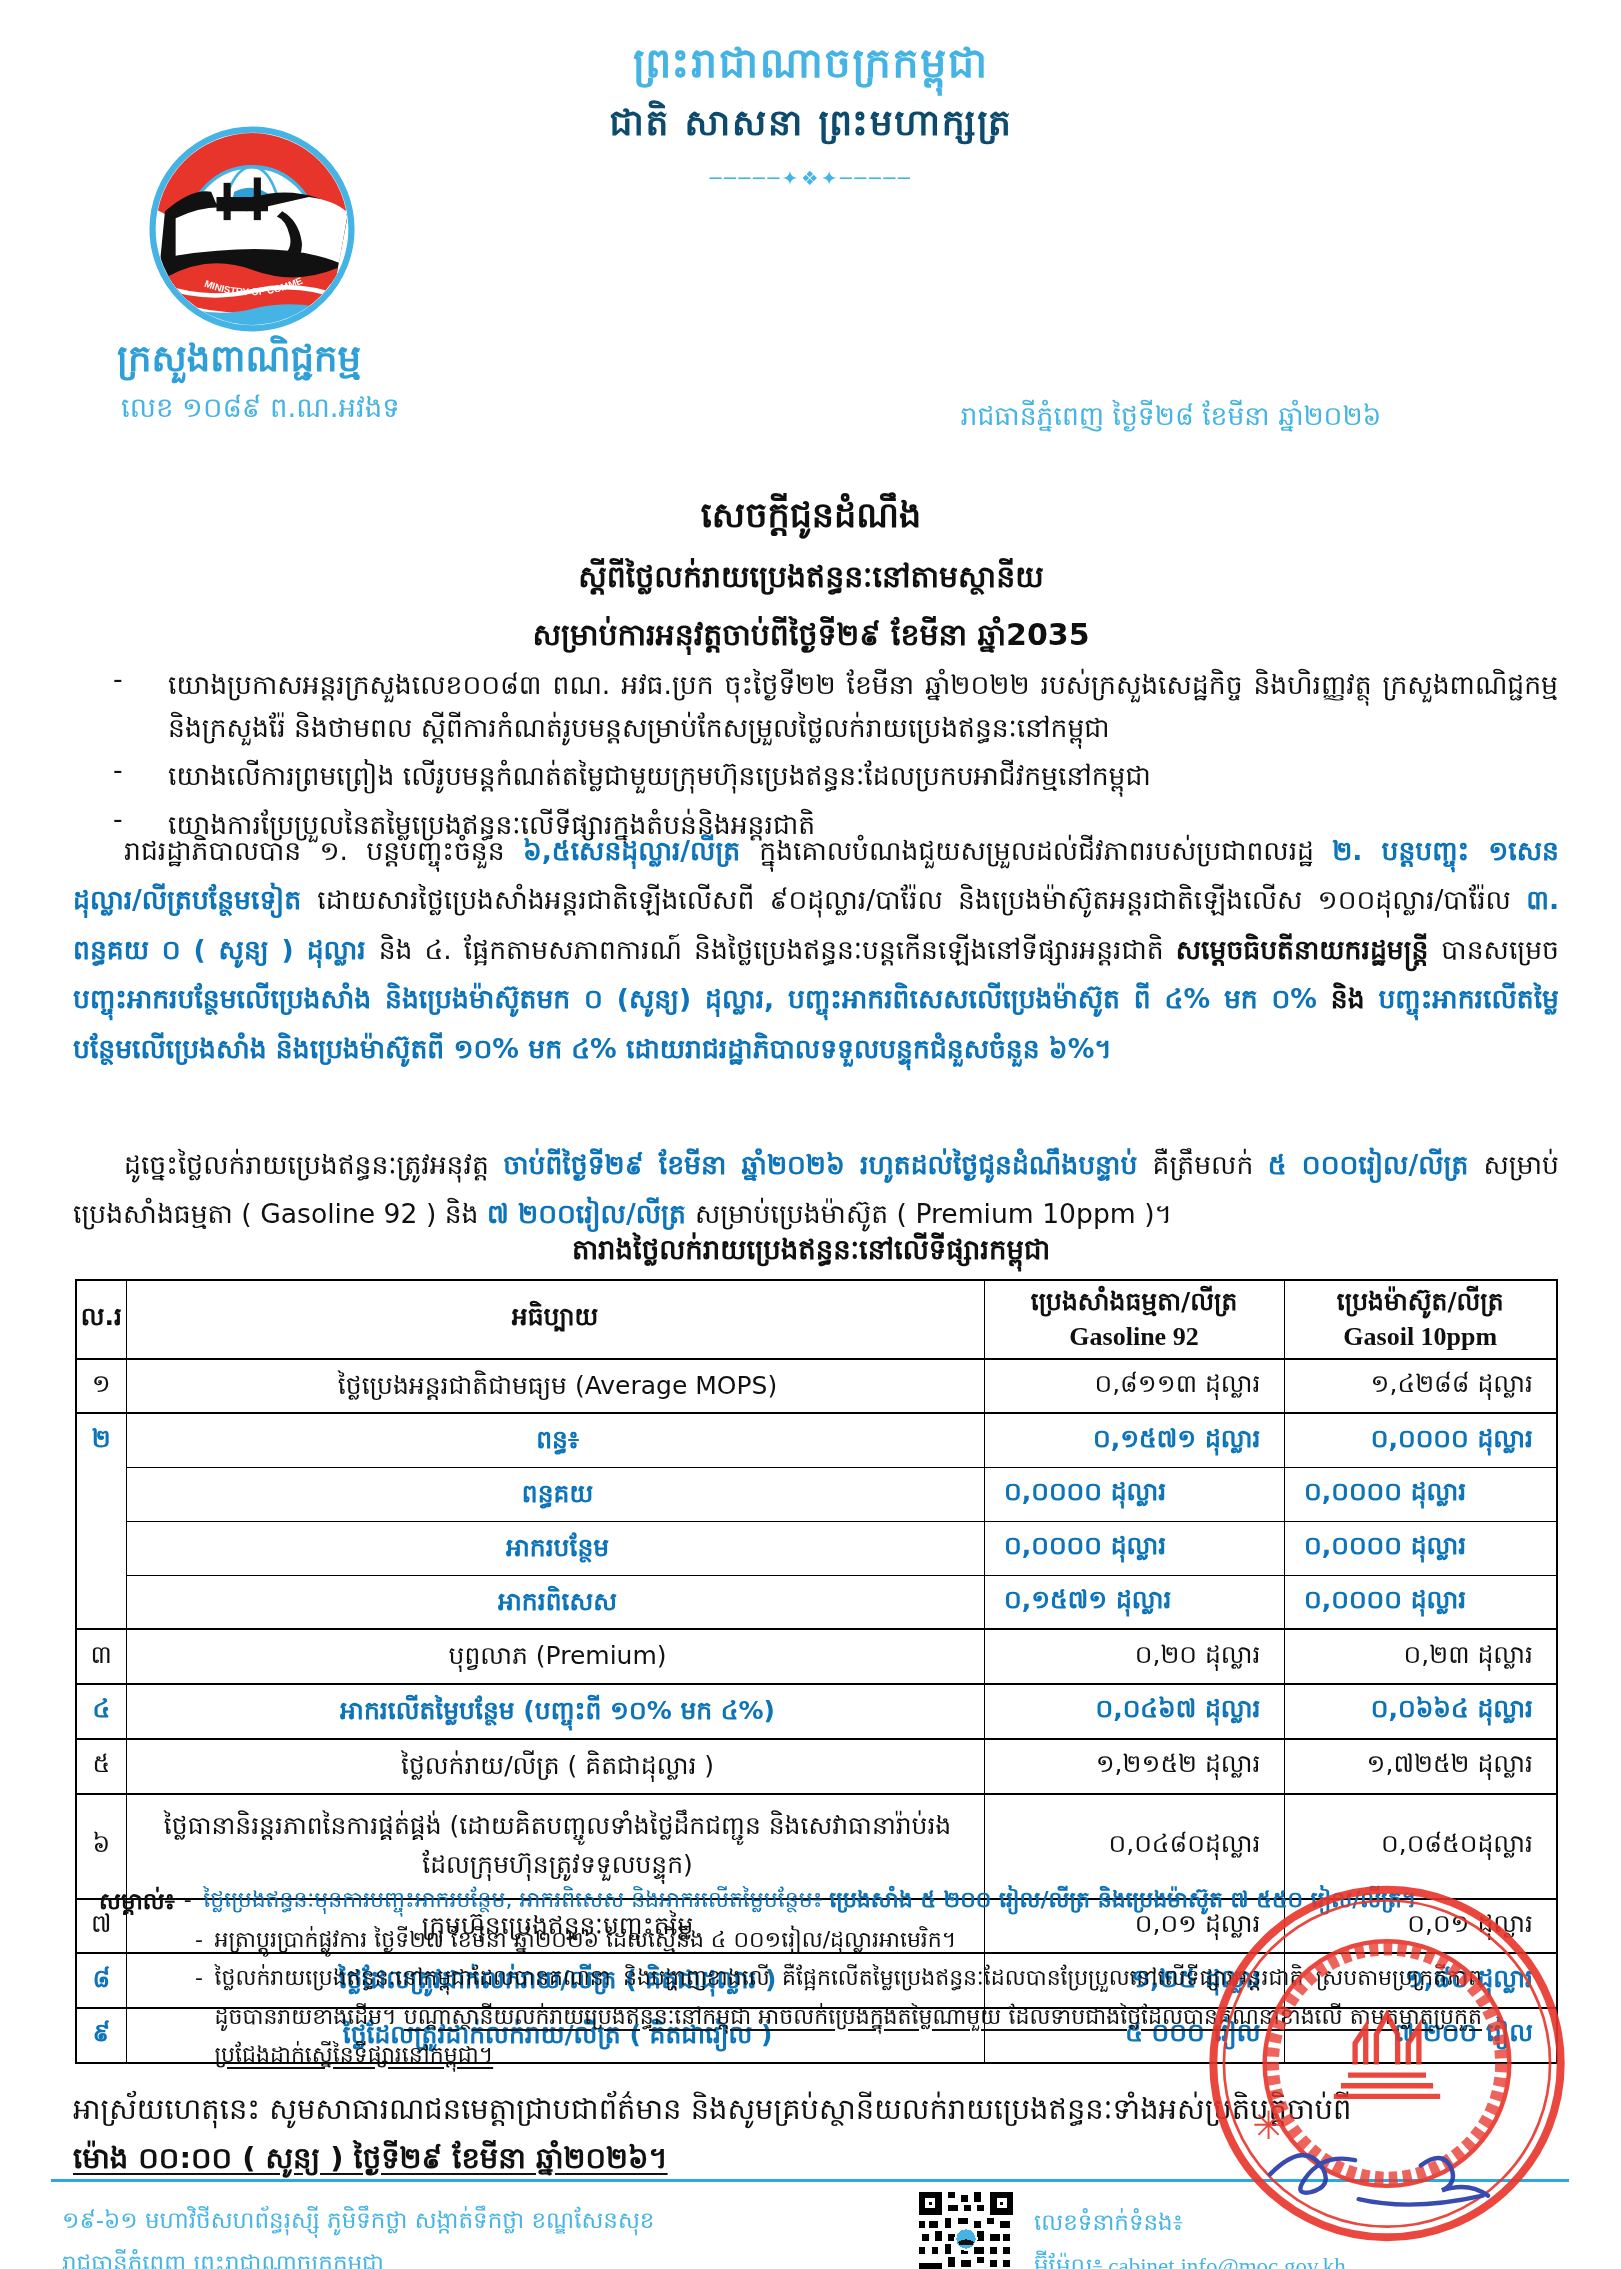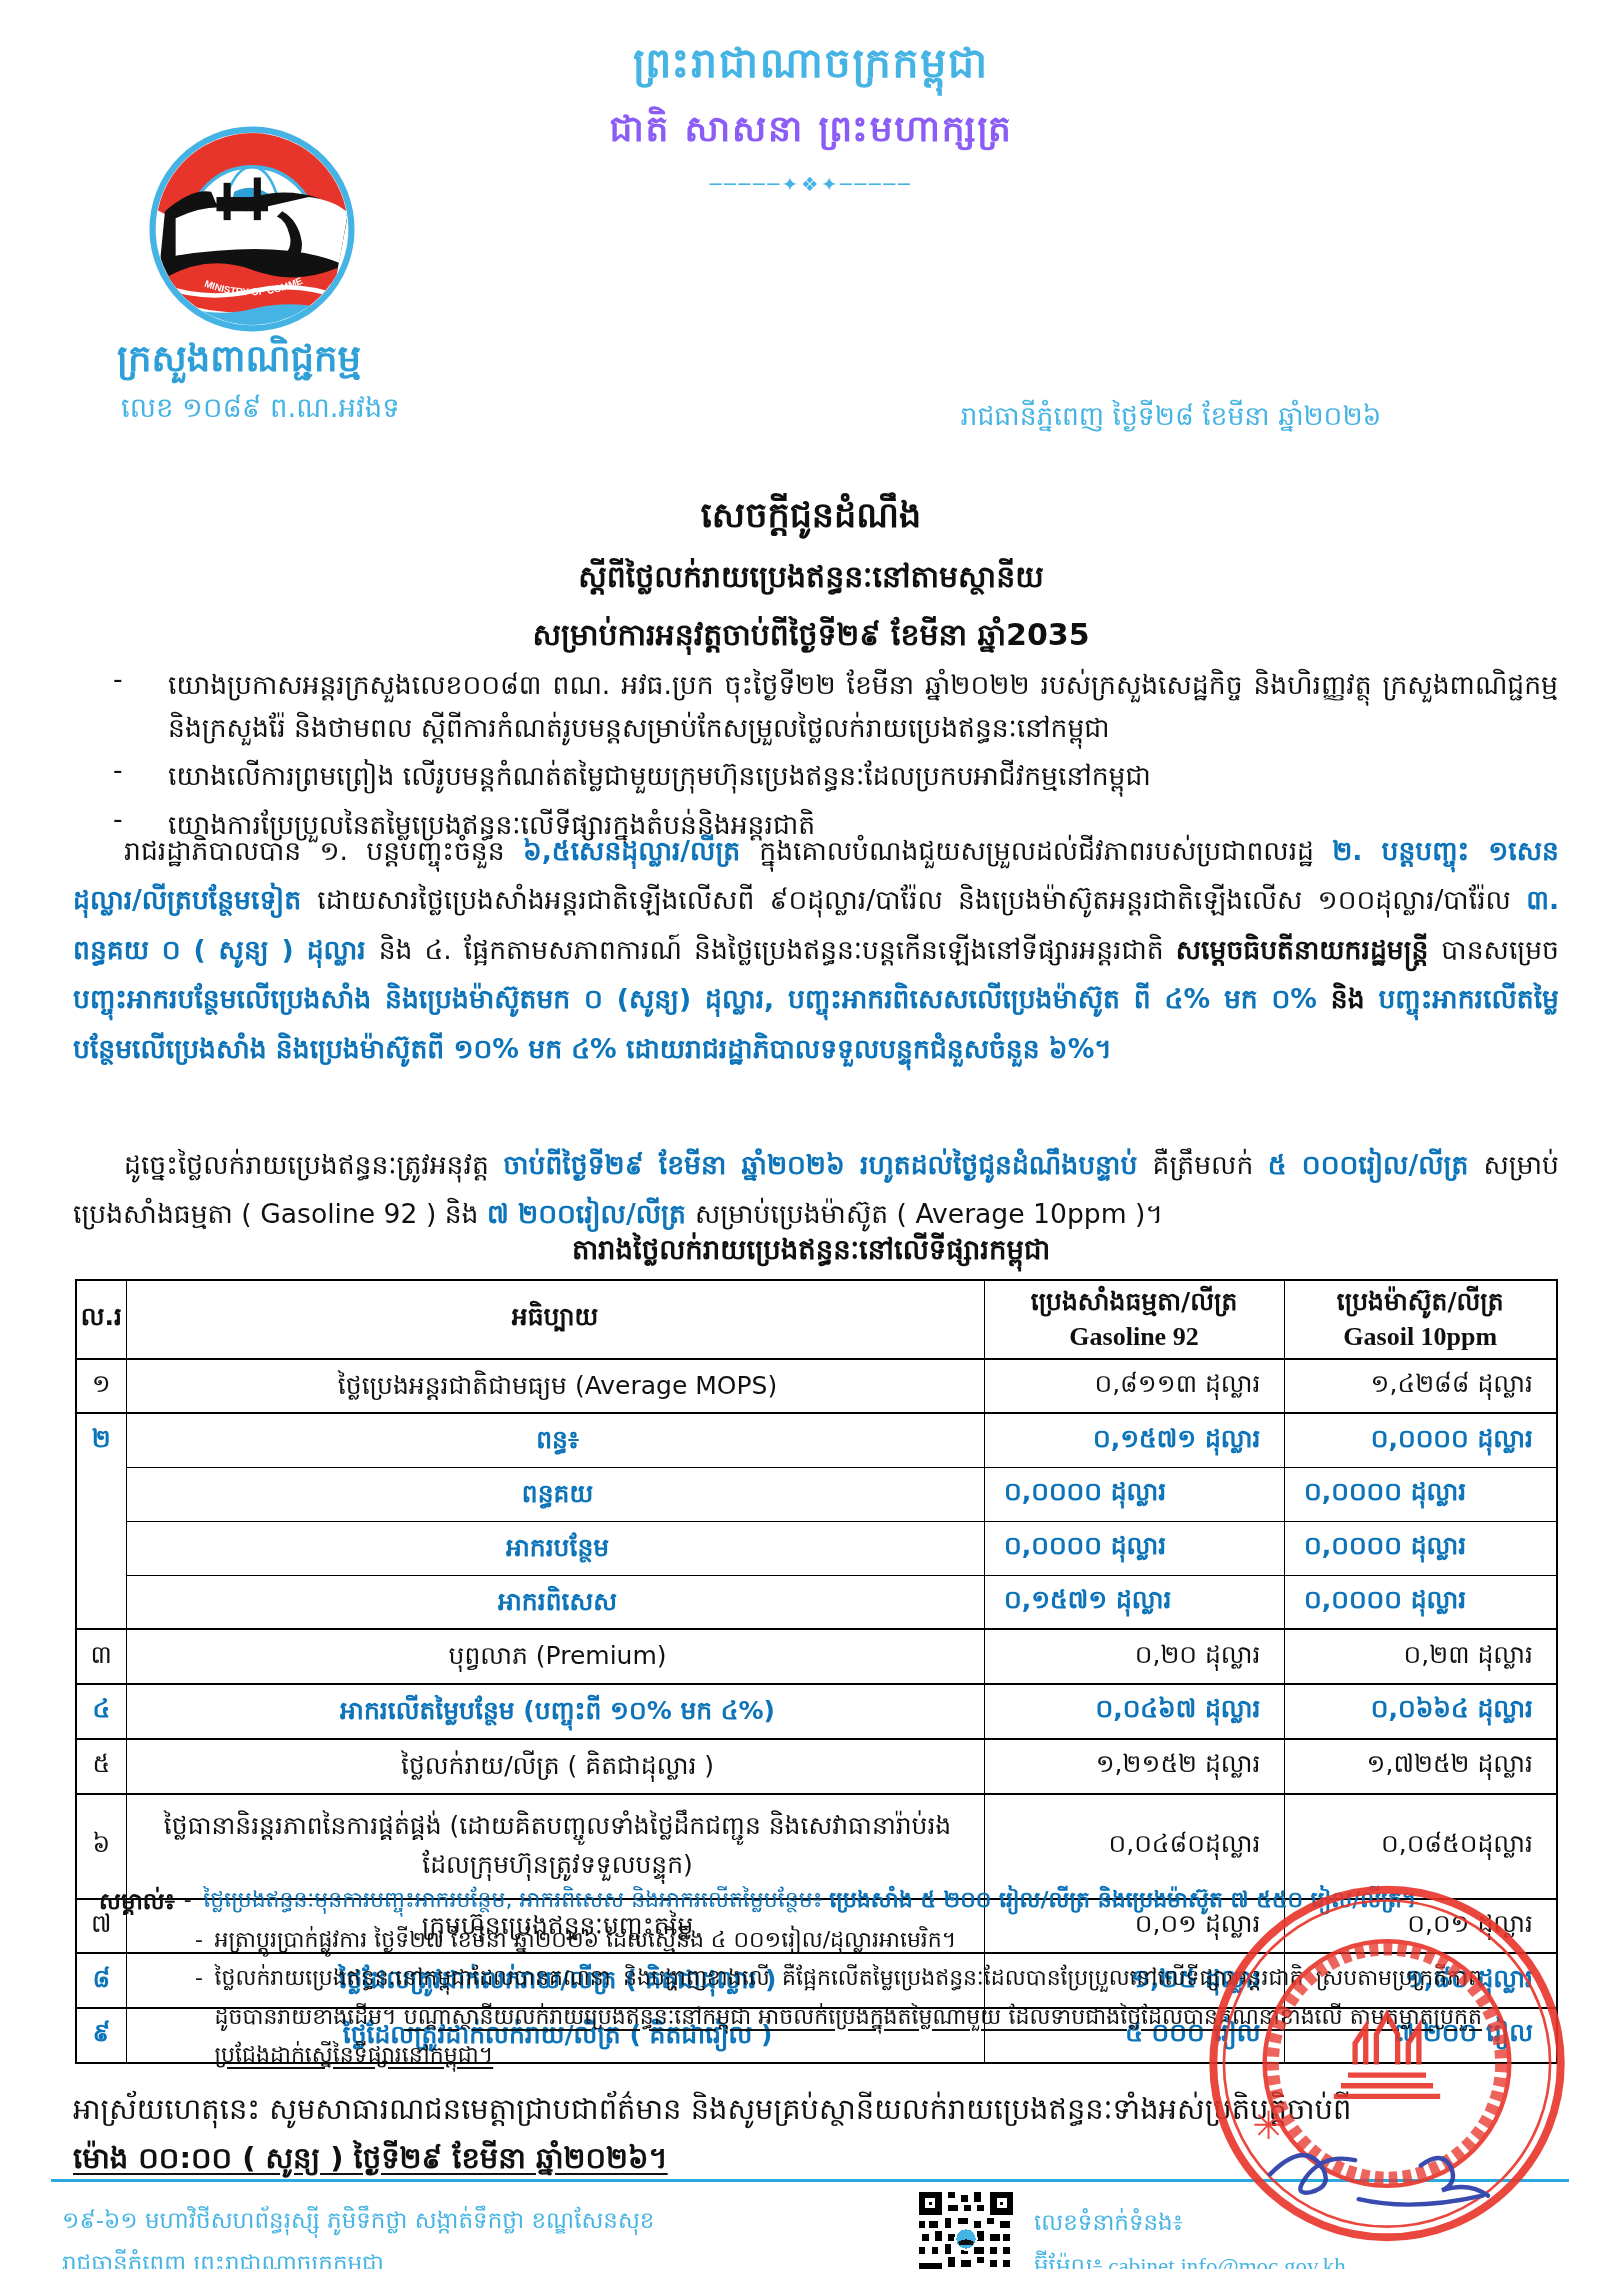--- a/index.html
+++ b/index.html
@@ -5,21 +5,21 @@
   * { margin:0; padding:0; box-sizing:border-box; }
   html,body { background:#e9e9e9; }
   .page {
     position:relative; width:1622px; height:2270px; margin:0 auto;
     background:#ffffff; overflow:hidden;
     font-family:"DejaVu Sans", sans-serif; color:#111;
   }
   
   .kingdom { position:absolute; top:37px; left:0; width:100%; text-align:center; }
   .kingdom .l1 { font-size:41px; font-weight:bold; color:#45b4e4; letter-spacing:1.8px; }
-  .kingdom .l2 { font-size:36px; font-weight:bold; color:#8b5cf6; margin-top:9px; letter-spacing:1.8px; }
+  .kingdom .l2 { font-size:36px; font-weight:bold; color:#0c4a6e; margin-top:3px; letter-spacing:1.8px; }
   .kingdom .orn { font-size:19.5px; color:#45b4e4; margin-top:14px; letter-spacing:2.7px; }
   .logo-wrap { position:absolute; left:149px; top:126px; width:206px; height:206px; }
   .ministry-name { position:absolute; left:117px; top:335px; font-size:37px; font-weight:bold; color:#2f9fd8; }
   .doc-number { position:absolute; left:121px; top:390px; font-size:27.5px; color:#45b4e4; }
   .dates { position:absolute; left:763px; top:383px; width:816px; text-align:center; color:#45b4e4; }
   .dates .d1 { font-size:26.6px; }
   .dates .d2 { font-size:26.6px; margin-top:16px; }
   
   .doc-title { position:absolute; top:493px; left:0; width:100%; text-align:center; color:#101010; }
   .doc-title .t1 { font-size:35px; font-weight:bold; }
@@ -141,21 +141,21 @@
       <div class="mk">-</div>
       <div class="bt">យោងការប្រែប្រួលនៃតម្លៃប្រេងឥន្ធនៈលើទីផ្សារក្នុងតំបន់និងអន្តរជាតិ</div>
     </div>
   </div>
 
   <div class="para para-a">
     <span class="k">រាជរដ្ឋាភិបាលបាន ១. បន្តបញ្ចុះចំនួន </span><span class="b">៦,៥សេនដុល្លារ/លីត្រ </span><span class="k">ក្នុងគោលបំណងជួយសម្រួលដល់ជីវភាពរបស់ប្រជាពលរដ្ឋ </span><span class="b">២. បន្តបញ្ចុះ ១សេនដុល្លារ/លីត្របន្ថែមទៀត </span><span class="k">ដោយសារថ្លៃប្រេងសាំងអន្តរជាតិឡើងលើសពី ៩០ដុល្លារ/បារ៉ែល និងប្រេងម៉ាស៊ូតអន្តរជាតិឡើងលើស ១០០ដុល្លារ/បារ៉ែល </span><span class="b">៣. ពន្ធគយ ០ ( សូន្យ ) ដុល្លារ </span><span class="k">និង ៤. ផ្អែកតាមសភាពការណ៍ និងថ្លៃប្រេងឥន្ធនៈបន្តកើនឡើងនៅទីផ្សារអន្តរជាតិ </span><span class="kb">សម្តេចធិបតីនាយករដ្ឋមន្ត្រី </span><span class="k">បានសម្រេច </span><span class="b">បញ្ចុះអាករបន្ថែមលើប្រេងសាំង និងប្រេងម៉ាស៊ូតមក ០ (សូន្យ) ដុល្លារ, បញ្ចុះអាករពិសេសលើប្រេងម៉ាស៊ូត ពី ៤% មក ០% </span><span class="kb">និង </span><span class="b">បញ្ចុះអាករលើតម្លៃបន្ថែមលើប្រេងសាំង និងប្រេងម៉ាស៊ូតពី ១០% មក ៤% ដោយរាជរដ្ឋាភិបាលទទួលបន្ទុកជំនួសចំនួន ៦%។</span>
   </div>
 
   <div class="para para-b">
-    <span class="k">ដូច្នេះថ្លៃលក់រាយប្រេងឥន្ធនៈត្រូវអនុវត្ត </span><span class="b">ចាប់ពីថ្ងៃទី២៩ ខែមីនា ឆ្នាំ២០២៦ រហូតដល់ថ្ងៃជូនដំណឹងបន្ទាប់ </span><span class="k">គឺត្រឹមលក់ </span><span class="b">៥ ០០០រៀល/លីត្រ </span><span class="k">សម្រាប់ប្រេងសាំងធម្មតា ( Gasoline 92 ) និង </span><span class="b">៧ ២០០រៀល/លីត្រ </span><span class="k">សម្រាប់ប្រេងម៉ាស៊ូត ( Average 10ppm )។</span>
+    <span class="k">ដូច្នេះថ្លៃលក់រាយប្រេងឥន្ធនៈត្រូវអនុវត្ត </span><span class="b">ចាប់ពីថ្ងៃទី២៩ ខែមីនា ឆ្នាំ២០២៦ រហូតដល់ថ្ងៃជូនដំណឹងបន្ទាប់ </span><span class="k">គឺត្រឹមលក់ </span><span class="b">៥ ០០០រៀល/លីត្រ </span><span class="k">សម្រាប់ប្រេងសាំងធម្មតា ( Gasoline 92 ) និង </span><span class="b">៧ ២០០រៀល/លីត្រ </span><span class="k">សម្រាប់ប្រេងម៉ាស៊ូត ( Premium 10ppm )។</span>
   </div>
 
   <div class="tbl-title">តារាងថ្លៃលក់រាយប្រេងឥន្ធនៈនៅលើទីផ្សារកម្ពុជា</div>
   <table class="price">
     <colgroup>
         <col class="c-no">
         <col class="c-desc">
         <col class="c-g">
         <col class="c-d">
       </colgroup>

